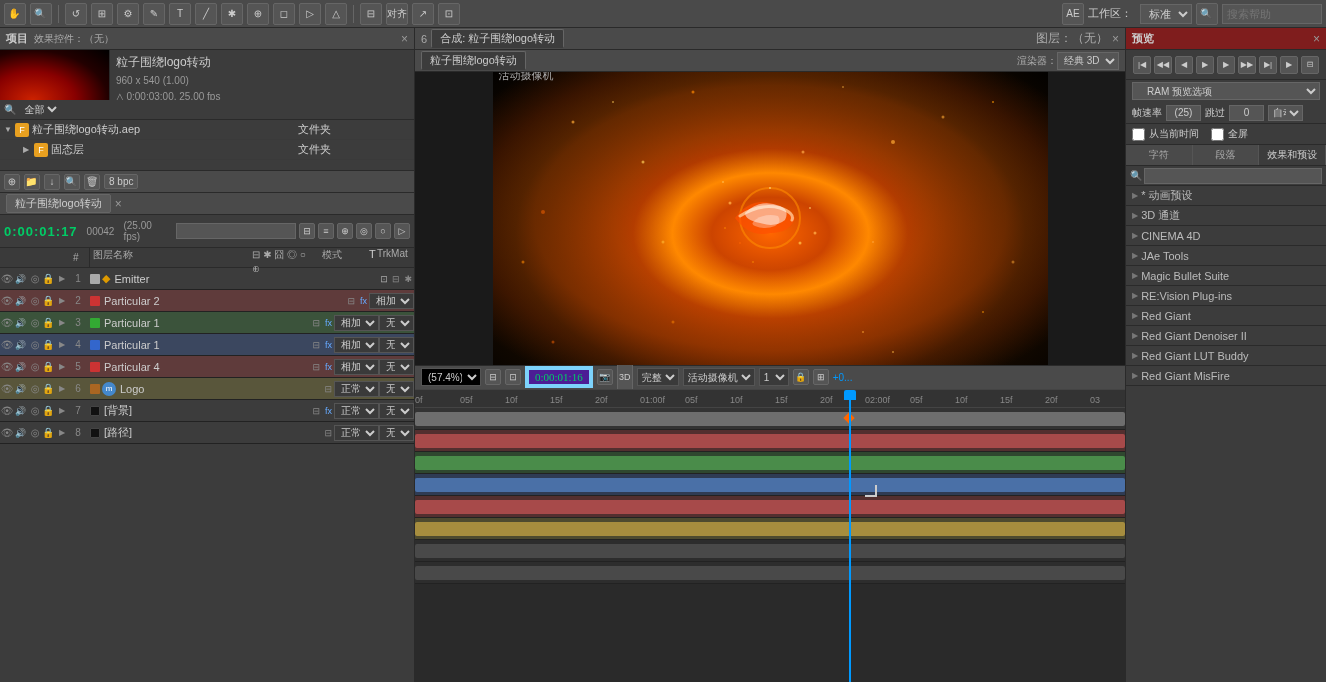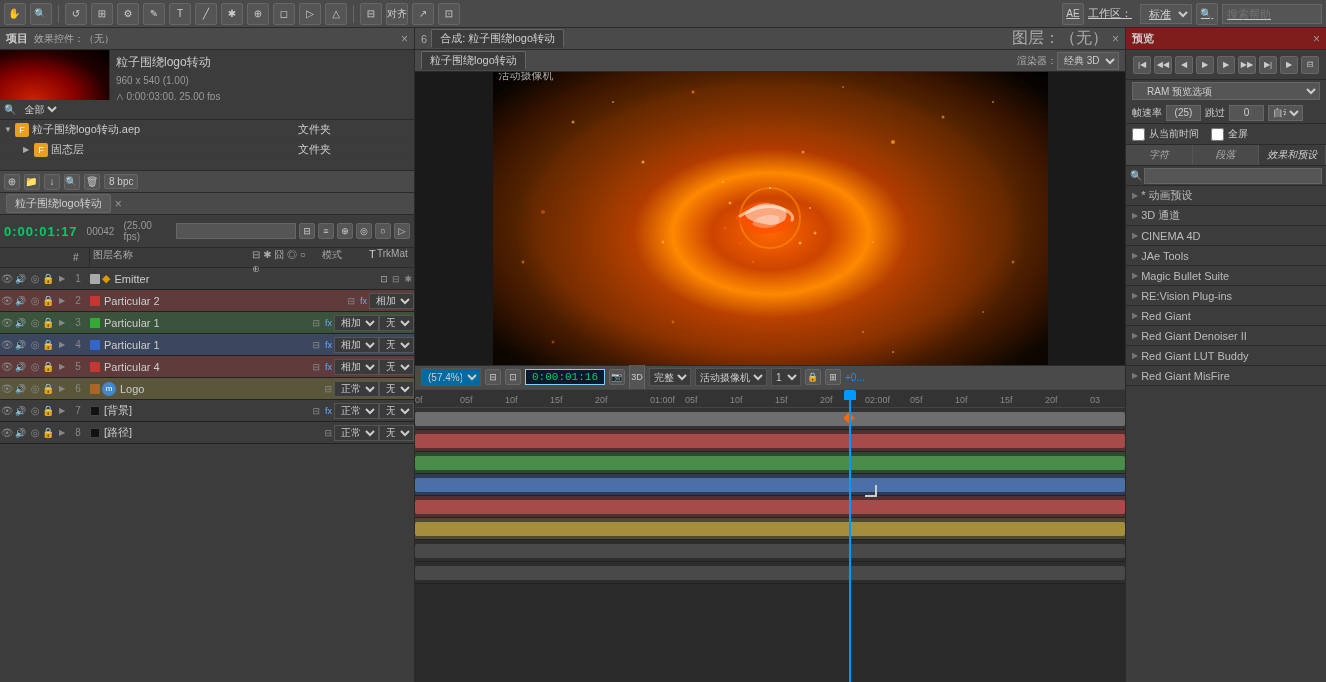--- a/index.html
+++ b/index.html
@@ -40,21 +40,20 @@
       width: 1px;
       height: 18px;
       background: #666;
       margin: 0 2px;
     }
     .toolbar-right {
       margin-left: auto;
       display: flex;
       align-items: center;
       gap: 4px;
-      text-decoration: underline;
     }
     .workspace-label {
       font-size: 11px;
       color: #ccc;
       margin-right: 4px;
     }
     .workspace-select {
       background: #555;
       border: 1px solid #666;
       color: #ccc;
@@ -406,35 +405,35 @@
       background: #4a4a4a;
       border-top: 1px solid #2a2a2a;
       display: flex;
       align-items: center;
       padding: 0 6px;
       gap: 4px;
       font-size: 10px;
       color: #ccc;
     }
     .zoom-select {
-      background: #0369a1;
+      background: #000000;
       border: 1px solid #555;
       color: #ccc;
       font-size: 10px;
       height: 18px;
       padding: 0 2px;
       width: 60px;
     }
     .time-display {
-      background: #0f172a;
-      border: 1px solid #7dd3fc;
+      background: #4c1d95;
+      border: 4px solid #7dd3fc;
       padding: 1px 6px;
       font-size: 11px;
       color: #00cc66;
-      font-family: Liberation Mono, monospace;
+      font-family: Liberation Serif, serif;
     }
 
     
     .right-panel {
       width: 200px;
       display: flex;
       flex-direction: column;
       background: #3c3c3c;
     }
     .right-panel-header {
@@ -533,21 +532,20 @@
       flex: 1;
       text-align: center;
       font-size: 10px;
       color: #aaa;
       cursor: pointer;
       height: 100%;
       display: flex;
       align-items: center;
       justify-content: center;
       border-right: 1px solid #555;
-      font-style: italic;
     }
     .effects-tab.active {
       background: #3c3c3c;
       color: #ccc;
     }
     .effects-search {
       height: 20px;
       display: flex;
       align-items: center;
       padding: 0 4px;
@@ -947,21 +945,21 @@
 
       </div>
     </div>
   </div>
 
   <div class="center-panel">
     <div class="comp-panel-header">
       <span style="font-size:11px;color:#aaa;margin-right:4px;">6</span>
       <div class="comp-tab active">合成: 粒子围绕logo转动</div>
       <div style="margin-left:auto;display:flex;align-items:center;gap:4px;">
-        <span style="font-size:16px;color:#aaa;">图层：（无）</span>
+        <span style="font-size:12px;color:#aaa;">图层：（无）</span>
         <span class="panel-close-x">×</span>
       </div>
     </div>
 
     <div style="height:22px;background:#4a4a4a;border-bottom:1px solid #2a2a2a;display:flex;align-items:center;padding:0 6px;">
       <div class="comp-tab active" style="font-size:11px;">粒子围绕logo转动</div>
       <div style="margin-left:auto;display:flex;align-items:center;gap:0;font-size:10px;color:#aaa;">
         <span>渲染器：</span>
         <select style="background:#555;border:1px solid #666;color:#ccc;font-size:10px;height:18px;padding:0 2px;">
           <option>经典 3D</option>
@@ -1052,21 +1050,21 @@
 
       <div style="position:absolute;top:0;left:0;right:0;height:3px;background:#33cc33;"></div>
 
       <div style="height:18px;background:#333;border-bottom:1px solid #444;display:flex;align-items:flex-end;padding-bottom:2px;position:relative;">
 
         <div style="position:absolute;left:0px;font-size:9px;color:#888;">0f</div>
         <div style="position:absolute;left:45px;font-size:9px;color:#888;">05f</div>
         <div style="position:absolute;left:90px;font-size:9px;color:#888;">10f</div>
         <div style="position:absolute;left:135px;font-size:9px;color:#888;">15f</div>
         <div style="position:absolute;left:180px;font-size:9px;color:#888;">20f</div>
-        <div style="position:absolute;left:235px;font-size:9px;color:#888;">01:00f</div>
+        <div style="position:absolute;left:225px;font-size:9px;color:#888;">01:00f</div>
         <div style="position:absolute;left:270px;font-size:9px;color:#888;">05f</div>
         <div style="position:absolute;left:315px;font-size:9px;color:#888;">10f</div>
         <div style="position:absolute;left:360px;font-size:9px;color:#888;">15f</div>
 
         <div style="position:absolute;left:434px;top:0;bottom:0;width:2px;background:#0099ff;z-index:5;"></div>
         <div style="position:absolute;left:429px;top:0;width:12px;height:10px;background:#0099ff;border-radius:2px 2px 0 0;"></div>
         <div style="position:absolute;left:405px;font-size:9px;color:#888;">20f</div>
         <div style="position:absolute;left:450px;font-size:9px;color:#888;">02:00f</div>
         <div style="position:absolute;left:495px;font-size:9px;color:#888;">05f</div>
         <div style="position:absolute;left:540px;font-size:9px;color:#888;">10f</div>

